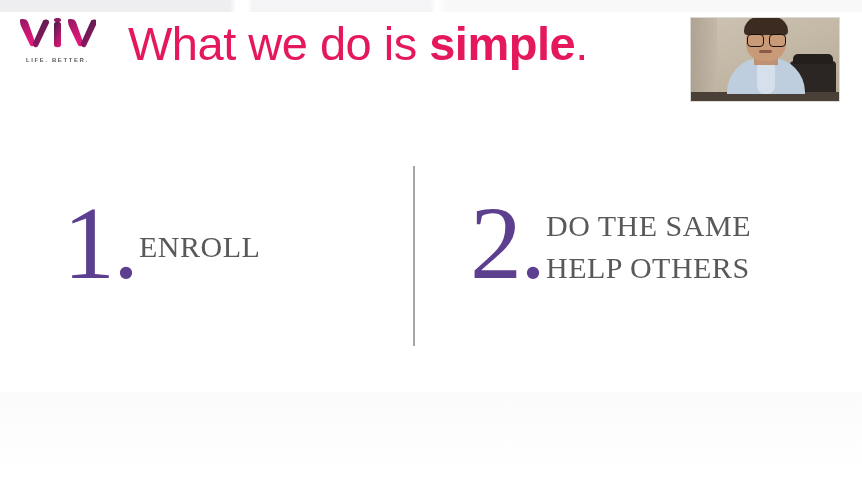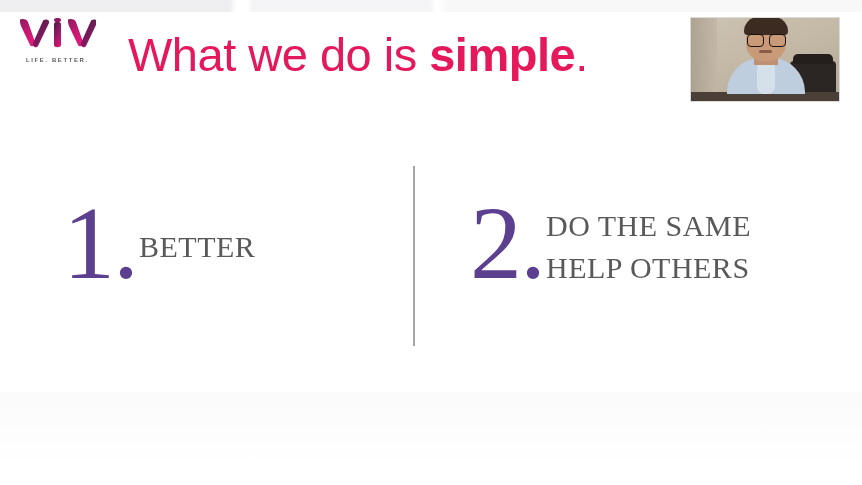--- a/index.html
+++ b/index.html
@@ -78,21 +78,20 @@
     position: absolute;
     left: 128px;
     top: 16px;
     font-family: "Liberation Sans", sans-serif;
     font-size: 47px;
     line-height: 56px;
     font-weight: 400;
     color: #e4185a;
     white-space: nowrap;
     letter-spacing: -0.5px;
-    margin-top: 11px;
   }
   .title .strong { font-weight: 700; }
 
   
   .webcam {
     position: absolute;
     left: 691px;
     top: 18px;
     width: 148px;
     height: 83px;
@@ -271,21 +270,21 @@
     <div class="cam-hair"></div>
     <div class="cam-glasses"></div>
     <div class="cam-mouth"></div>
   </div>
 
   <div class="divider"></div>
 
   <div class="step step-1">
     <div class="step-num">1.</div>
     <div class="step-text">
-      <span class="line">BETTER</span>
+      <span class="line">ENROLL</span>
     </div>
   </div>
 
   <div class="step step-2">
     <div class="step-num">2.</div>
     <div class="step-text">
       <span class="line">DO THE SAME</span>
       <span class="line">HELP OTHERS</span>
     </div>
   </div>

